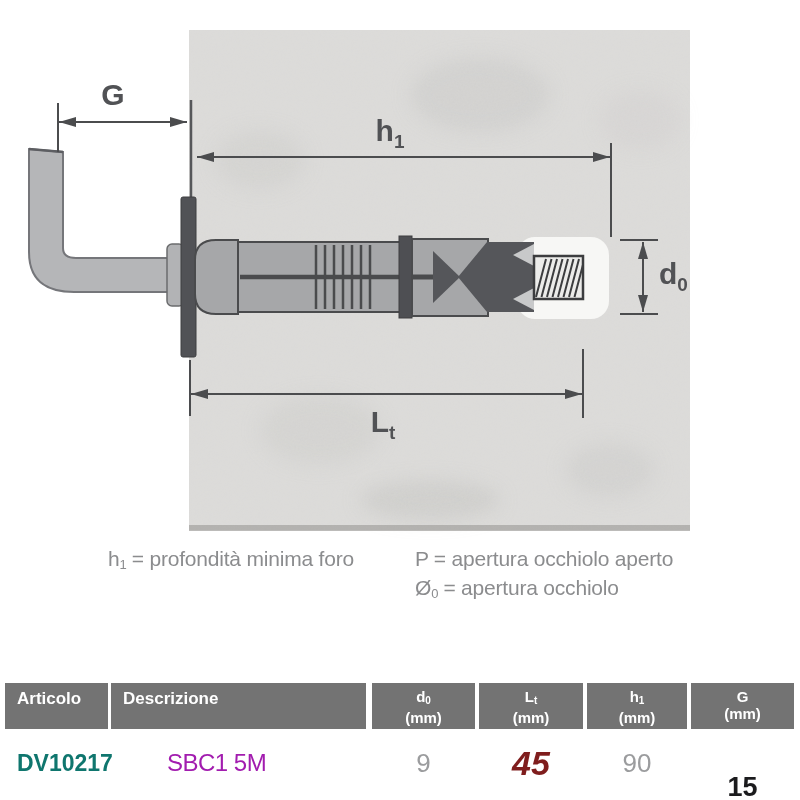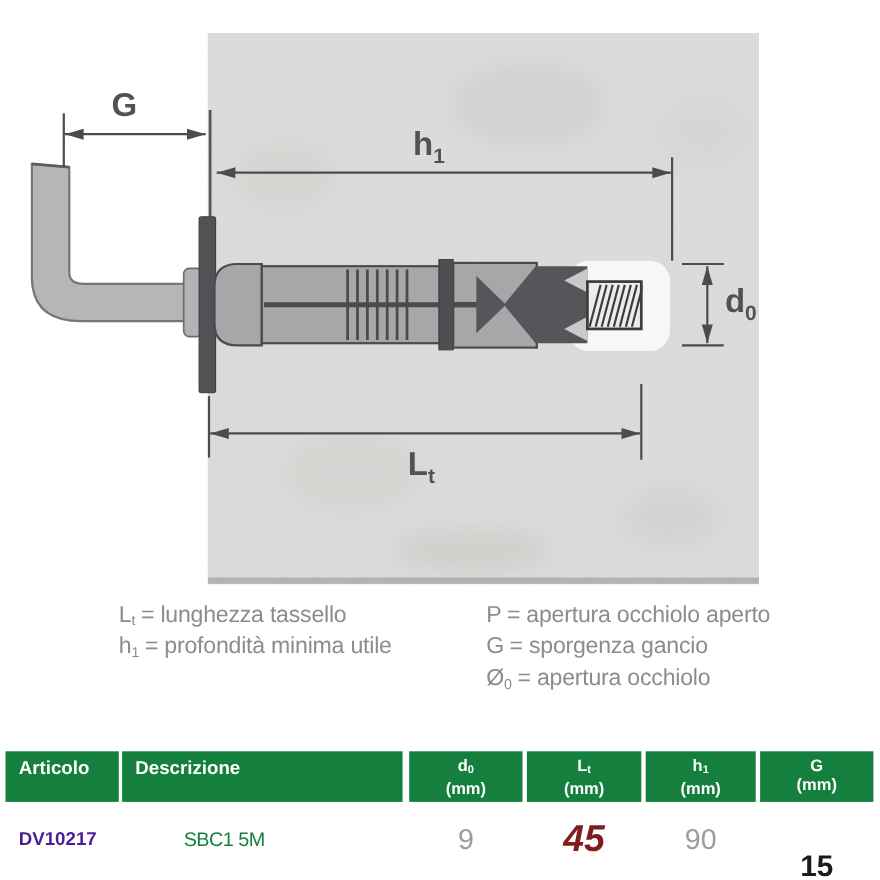--- a/index.html
+++ b/index.html
@@ -5,35 +5,35 @@
   html,body{margin:0;padding:0;background:#ffffff;}
   .stage{position:relative;width:800px;height:800px;background:#ffffff;overflow:hidden;
          font-family:"Liberation Sans", sans-serif;}
   svg text{font-family:"Liberation Sans", sans-serif;}
 
   
   .legend{position:absolute;top:544px;left:0;width:800px;color:#8b8c8e;
           font-size:21px;letter-spacing:-0.2px;}
   .lg-col{position:absolute;top:0;}
   .lg-col.left{left:108px;width:320px;}
-  .lg-col.right{left:442px;width:350px;}
+  .lg-col.right{left:415px;width:350px;}
   .lg-row{height:29px;line-height:29px;white-space:nowrap;}
   .lg-sym sub{font-size:13px;vertical-align:-0.25em;letter-spacing:0;}
   .lg-txt{margin-left:5px;}
 
   
-  .th{position:absolute;top:683px;height:46px;background:#15803d;color:#ffffff;
+  .th{position:absolute;top:683px;height:46px;background:#737373;color:#ffffff;
       font-weight:bold;box-sizing:border-box;}
   .th.text{font-size:17px;padding:6px 0 0 12px;}
   .th.num{text-align:center;font-size:15px;line-height:17px;padding-top:5px;}
   .th sub{font-size:10px;vertical-align:-0.2em;}
   .td{position:absolute;top:744px;height:38px;line-height:38px;white-space:nowrap;}
   .td.center{text-align:center;}
-  .v-art{font-size:17px;font-weight:bold;color:#4c1d95;}
-  .v-desc{font-size:18px;color:#15803d;letter-spacing:-0.5px;}
+  .v-art{font-size:23px;font-weight:bold;color:#0f766e;}
+  .v-desc{font-size:24px;color:#a21caf;letter-spacing:-0.5px;}
   .v-gray{font-size:26px;color:#9b9c9e;}
   .v-italic{font-size:34px;font-weight:bold;font-style:italic;color:#7f1d1d;}
   .v-bold{font-size:27px;font-weight:bold;color:#1b1b1d;}
 </style>
 </head>
 <body>
 
 <div class="stage">
 
   
@@ -122,26 +122,24 @@
       <text x="113" y="105" text-anchor="middle">G</text>
       <text x="390" y="141" text-anchor="middle"><tspan>h</tspan><tspan font-size="19" dy="7">1</tspan></text>
       <text x="659" y="284"><tspan>d</tspan><tspan font-size="19" dy="7">0</tspan></text>
       <text x="383" y="432" text-anchor="middle"><tspan>L</tspan><tspan font-size="19" dy="7">t</tspan></text>
     </g>
   </svg>
 
   
   <div class="legend">
     <div class="lg-col left">
-      <div class="lg-row"><span class="lg-sym"><span>L</span><sub>t</sub></span><span class="lg-txt">= lunghezza tassello</span></div>
-      <div class="lg-row"><span class="lg-sym"><span>h</span><sub>1</sub></span><span class="lg-txt">= profondità minima utile</span></div>
+      <div class="lg-row"><span class="lg-sym"><span>h</span><sub>1</sub></span><span class="lg-txt">= profondità minima foro</span></div>
     </div>
     <div class="lg-col right">
       <div class="lg-row"><span class="lg-sym"><span>P</span><sub></sub></span><span class="lg-txt">= apertura occhiolo aperto</span></div>
-      <div class="lg-row"><span class="lg-sym"><span>G</span><sub></sub></span><span class="lg-txt">= sporgenza gancio</span></div>
       <div class="lg-row"><span class="lg-sym"><span>Ø</span><sub>0</sub></span><span class="lg-txt">= apertura occhiolo</span></div>
     </div>
   </div>
 
   
   <div>
     <div class="th text" style="left:5px;width:103px;">Articolo</div>
     <div class="th text" style="left:111px;width:255px;">Descrizione</div>
     <div class="th num" style="left:372px;width:103px;">
       <div><span>d</span><sub>0</sub></div>

